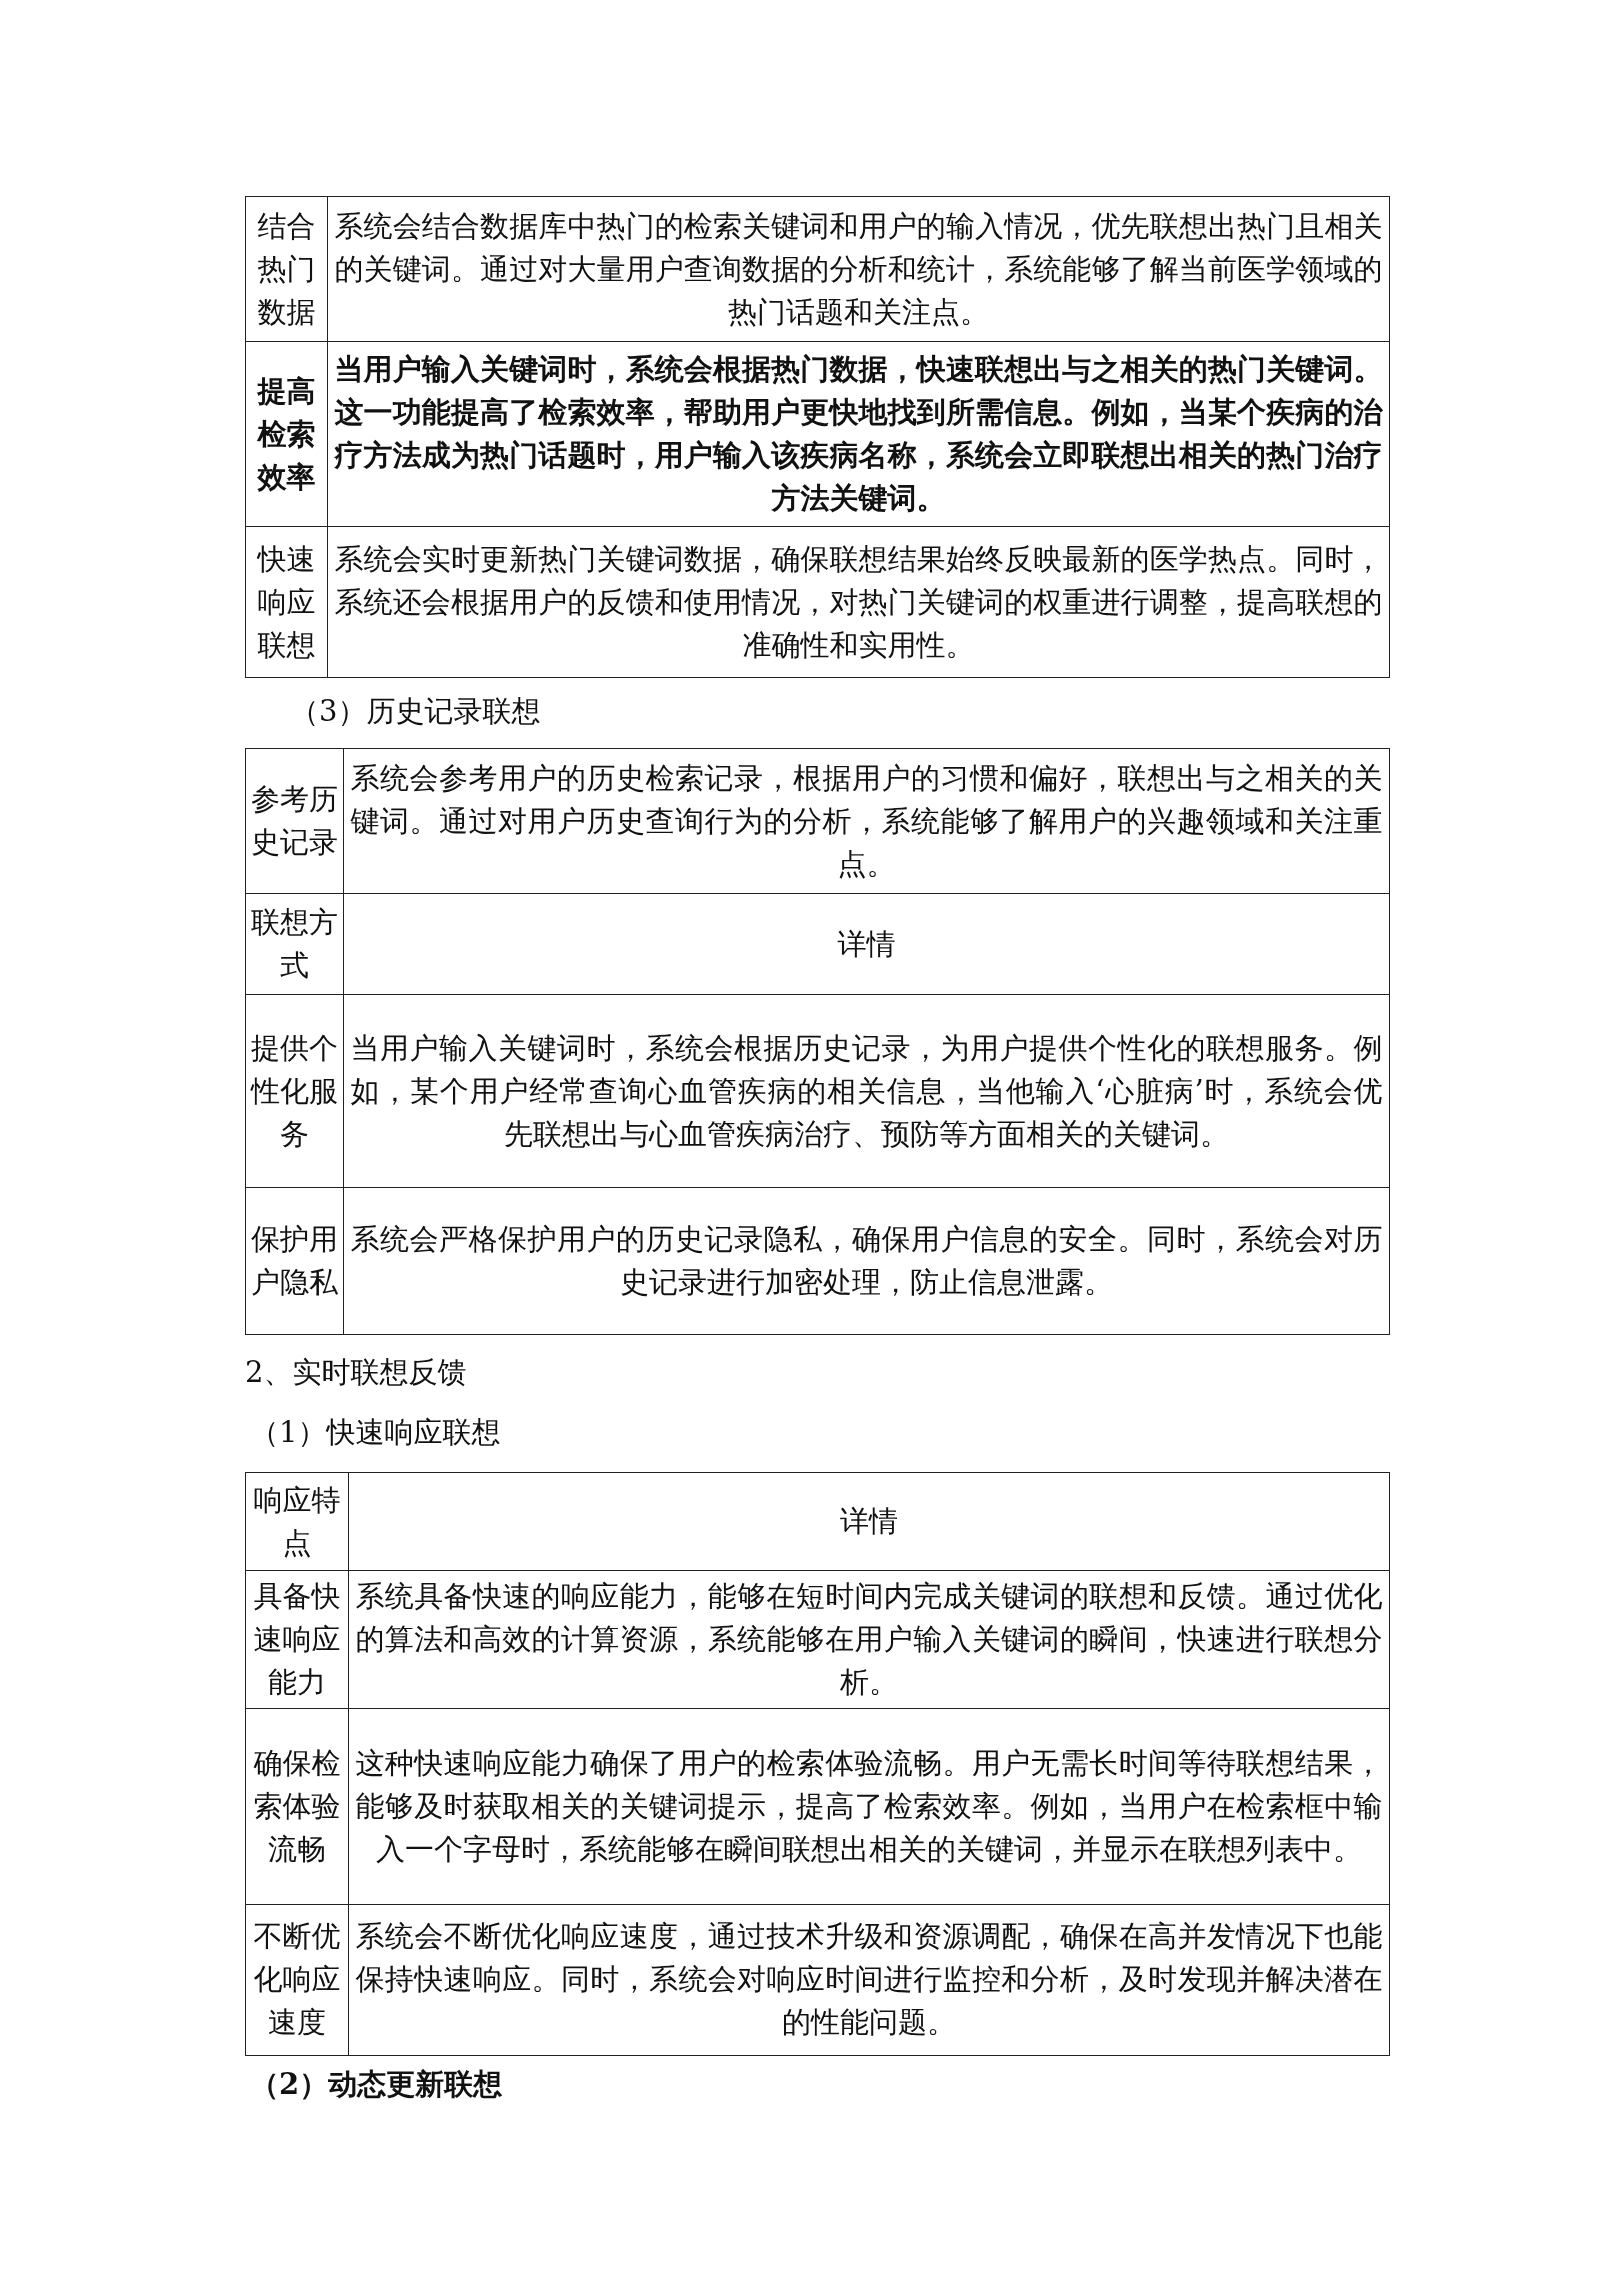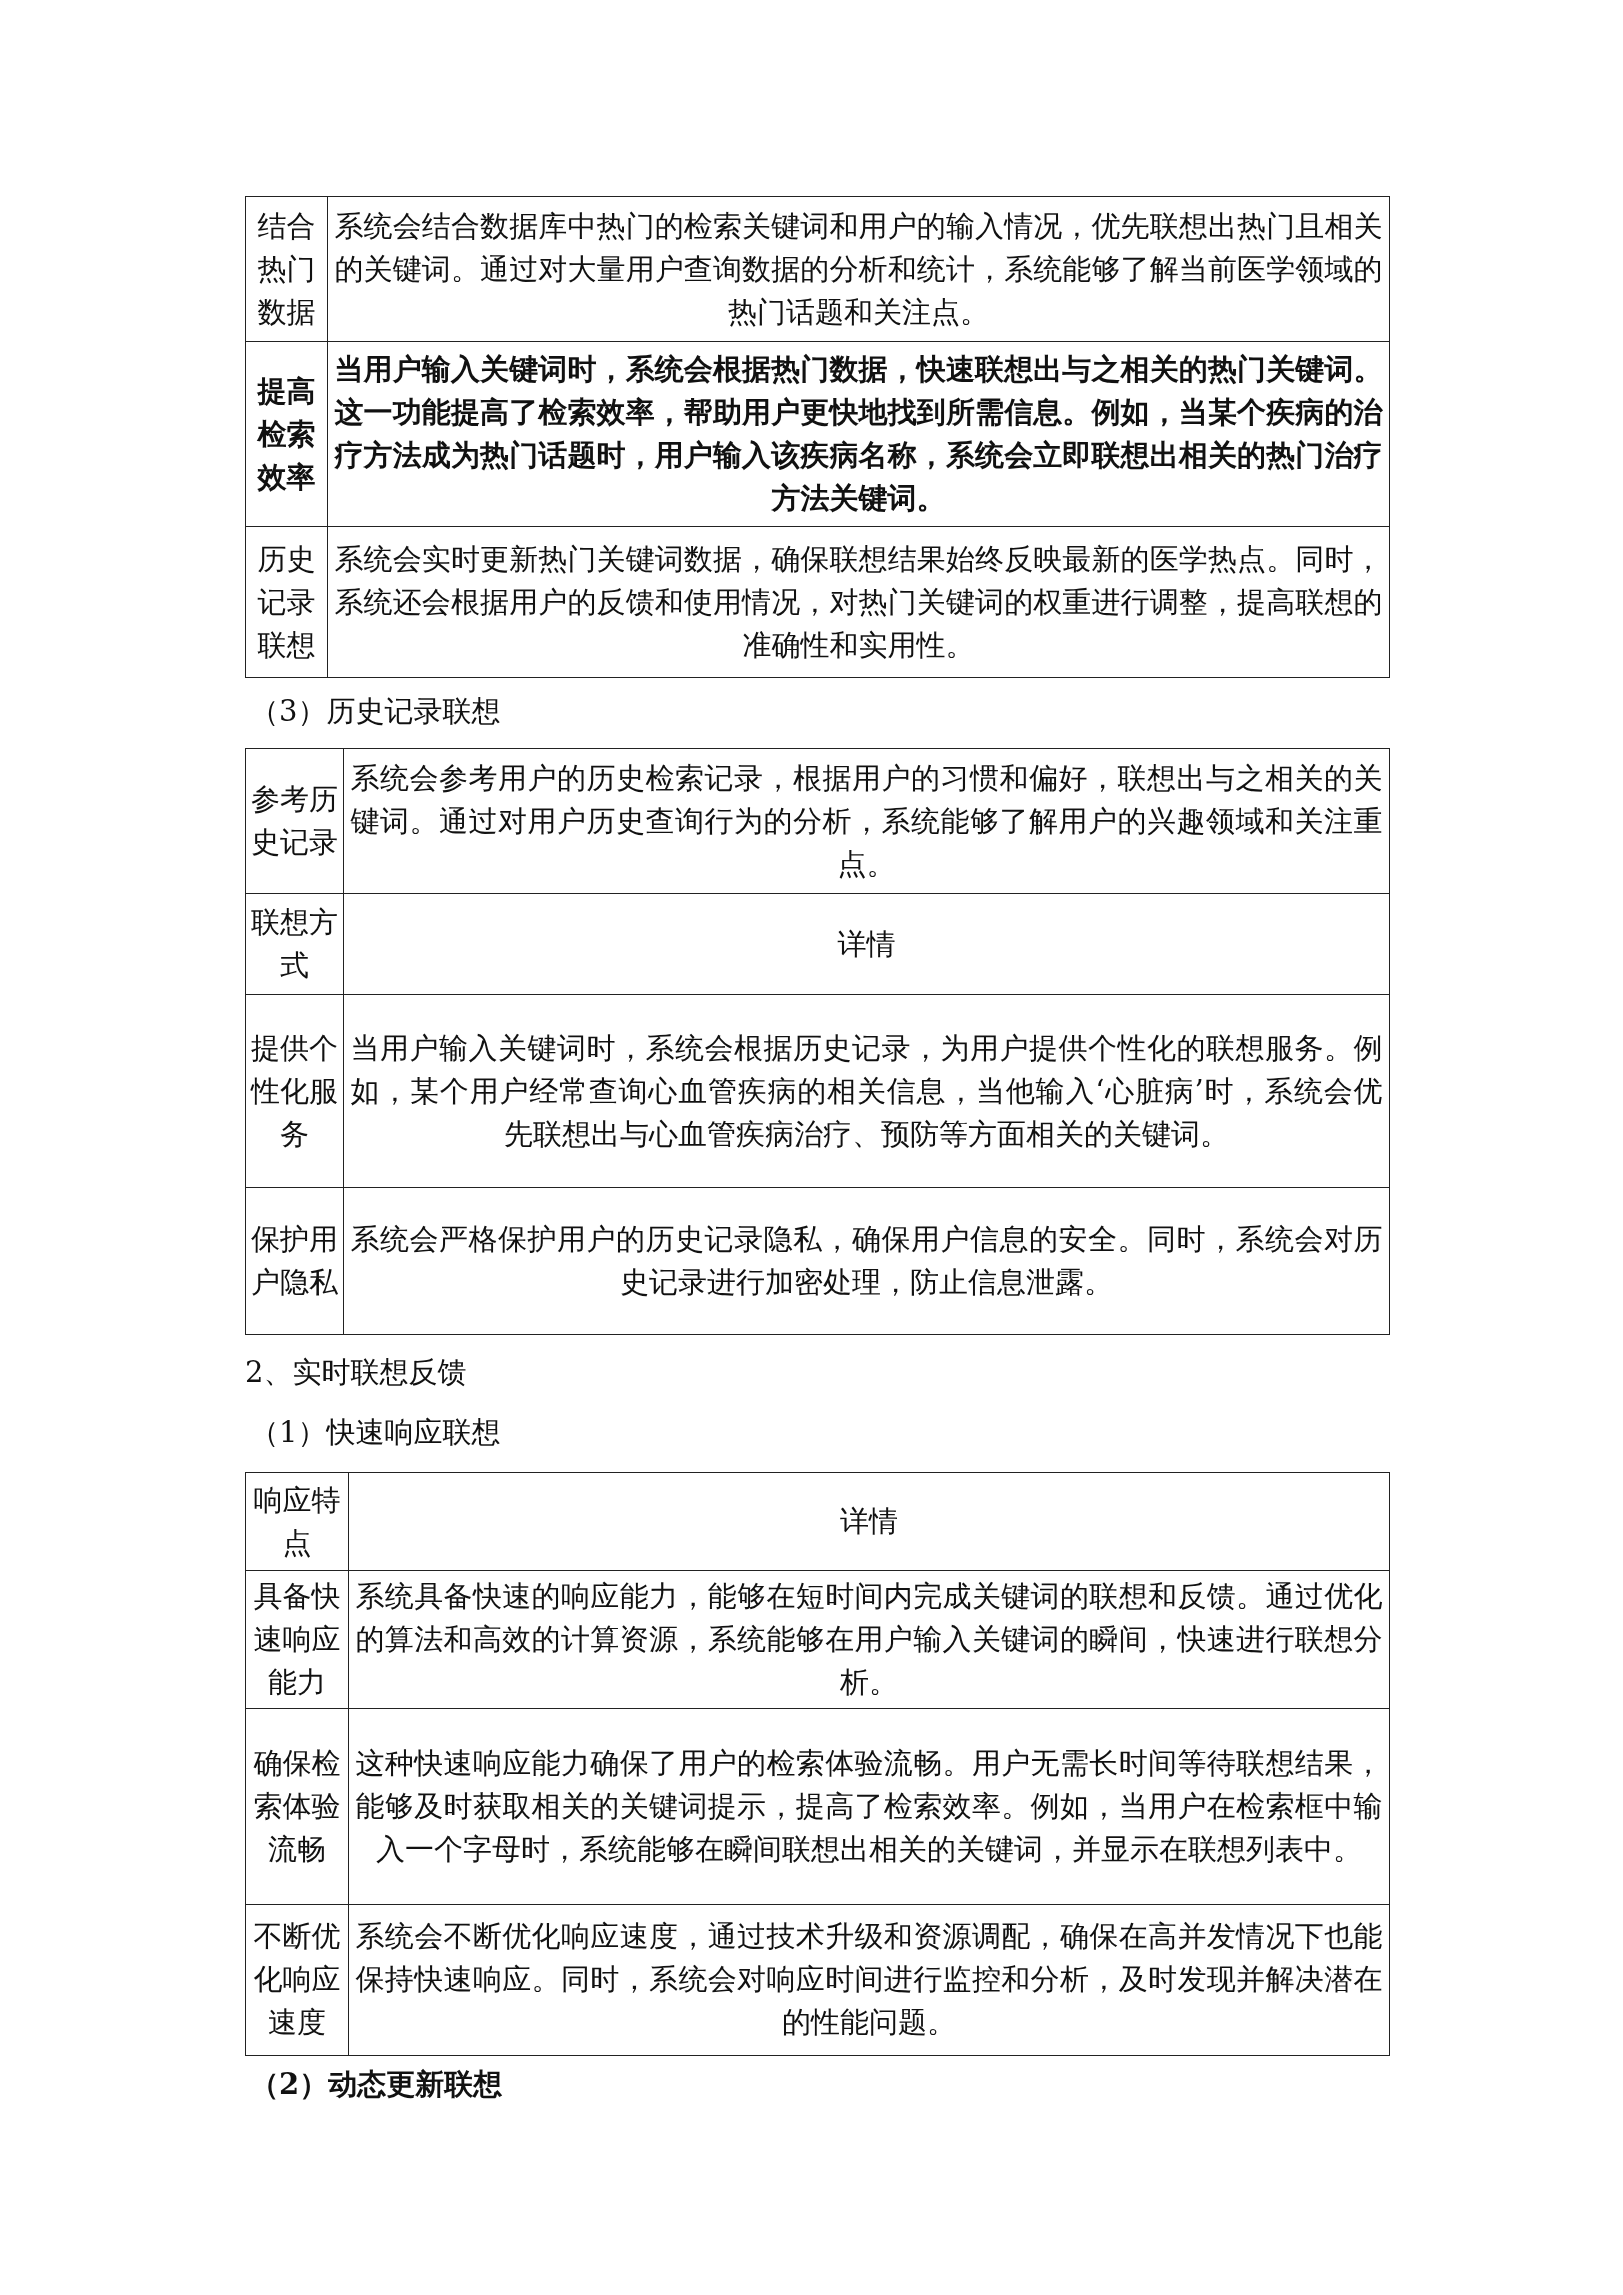--- a/index.html
+++ b/index.html
@@ -47,27 +47,27 @@
     <tbody>
         <tr style="height:145px;">
       <td class="label">结合热门数据</td>
       <td>系统会结合数据库中热门的检索关键词和用户的输入情况，优先联想出热门且相关的关键词。通过对大量用户查询数据的分析和统计，系统能够了解当前医学领域的热门话题和关注点。</td>
     </tr>
     <tr style="height:185px;font-weight:bold;">
       <td class="label">提高检索效率</td>
       <td>当用户输入关键词时，系统会根据热门数据，快速联想出与之相关的热门关键词。这一功能提高了检索效率，帮助用户更快地找到所需信息。例如，当某个疾病的治疗方法成为热门话题时，用户输入该疾病名称，系统会立即联想出相关的热门治疗方法关键词。</td>
     </tr>
     <tr style="height:151px;">
-      <td class="label">历史记录联想</td>
+      <td class="label">快速响应联想</td>
       <td>系统会实时更新热门关键词数据，确保联想结果始终反映最新的医学热点。同时，系统还会根据用户的反馈和使用情况，对热门关键词的权重进行调整，提高联想的准确性和实用性。</td>
     </tr>
   </tbody>
     </table>
 
-  <div class="heading indent" style="top:692px;">（3）历史记录联想</div>
+  <div class="heading indent" style="top:692px;margin-left:40px;">（3）历史记录联想</div>
 
   <table class="doc" style="top:748px;">
     <colgroup>
         <col style="width:98px">
         <col>
       </colgroup>
     <tbody>
         <tr style="height:145px;">
       <td class="label">参考历史记录</td>
       <td>系统会参考用户的历史检索记录，根据用户的习惯和偏好，联想出与之相关的关键词。通过对用户历史查询行为的分析，系统能够了解用户的兴趣领域和关注重点。</td>

